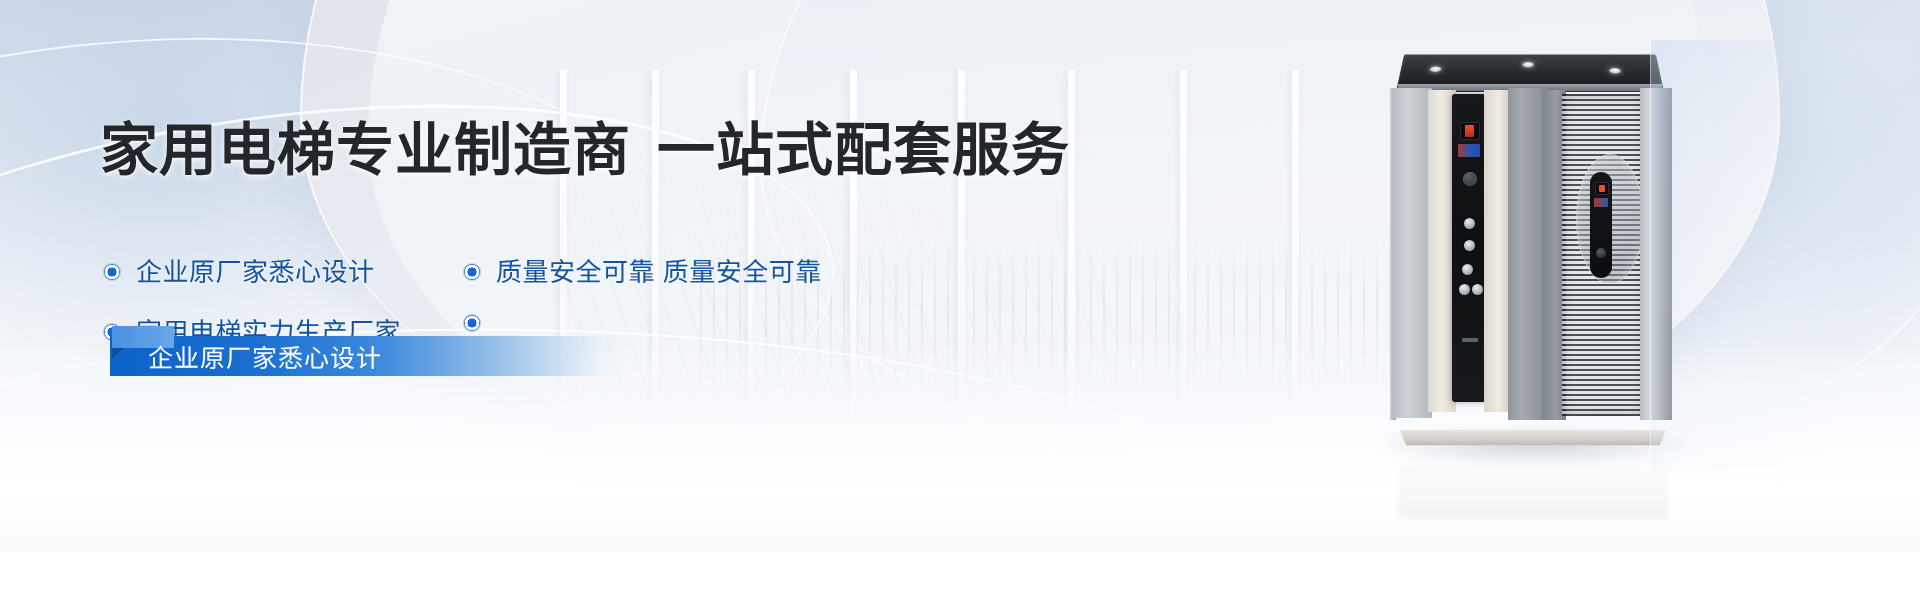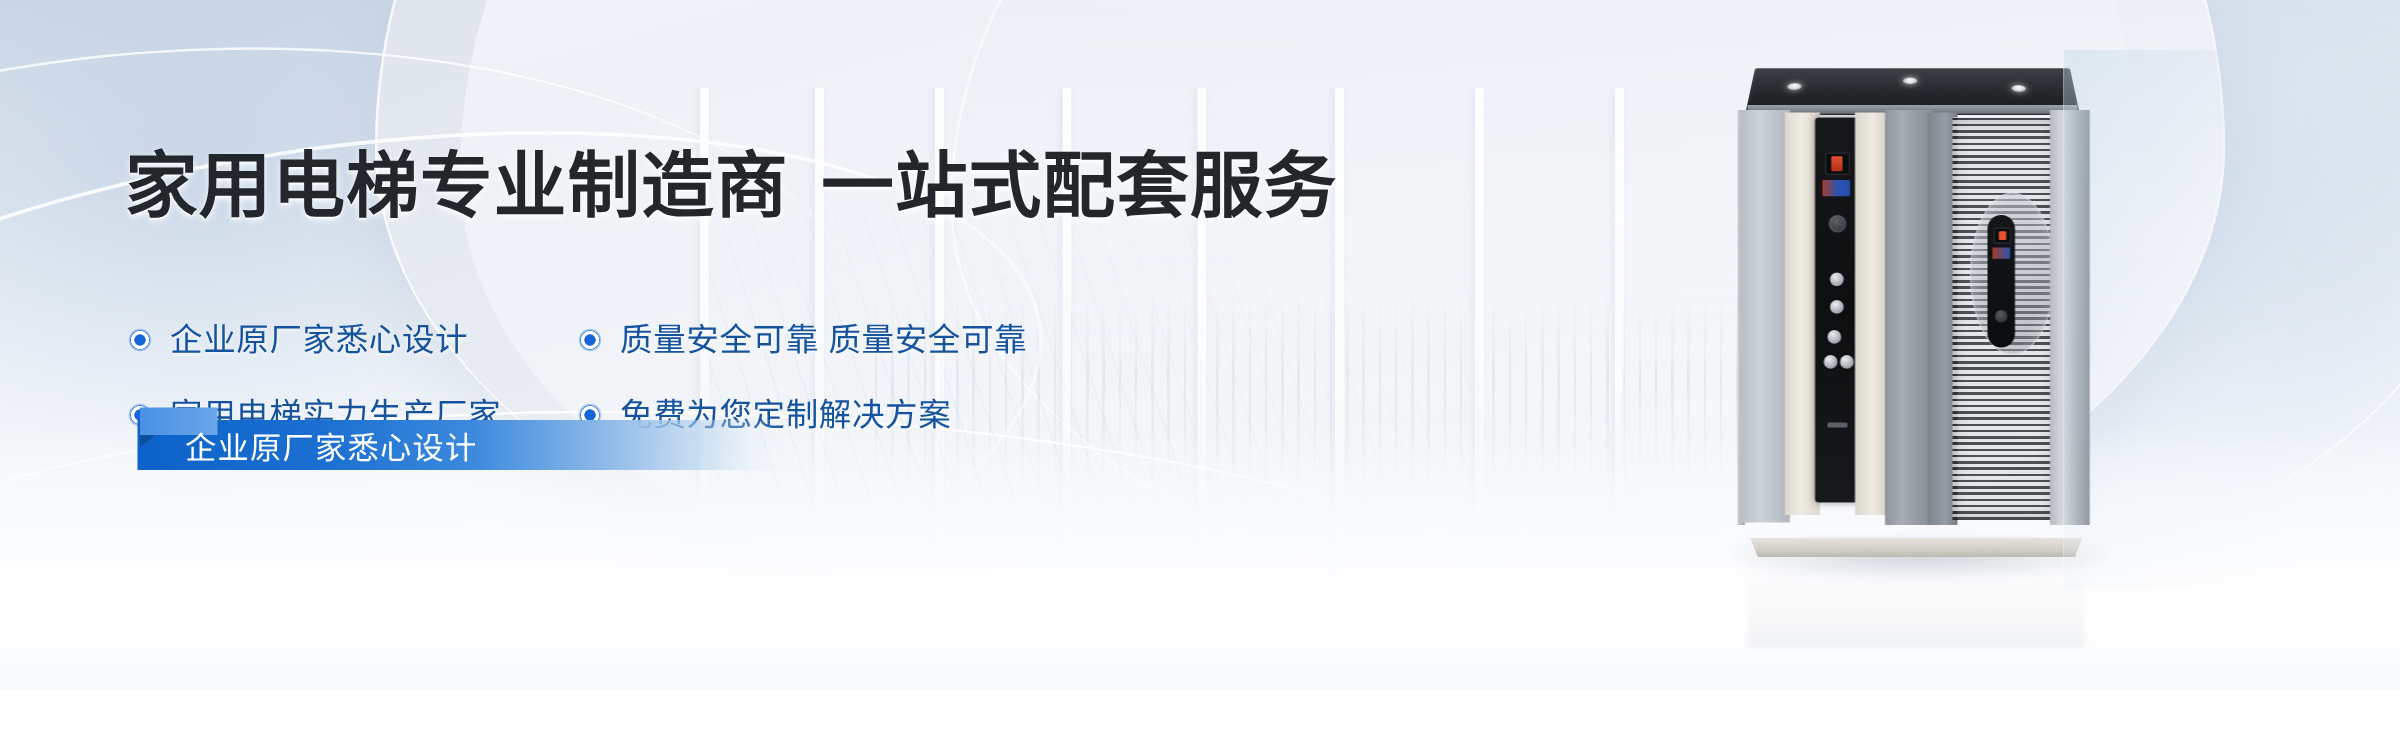--- a/index.html
+++ b/index.html
@@ -420,21 +420,20 @@
         <span class="btxt">质量安全可靠 质量安全可靠</span>
       </div>
     </div>
     <div class="bullet-row">
       <div class="bullet">
         <span class="dot"></span>
         <span class="btxt">家用电梯实力生产厂家</span>
       </div>
       <div class="bullet">
         <span class="dot"></span>
-        <span class="btxt">免费为您定制解决方案</span>
       </div>
     </div>
   </div>
 
   <div class="ribbon-wrap">
     <div class="ribbon-bar"></div>
     <div class="ribbon-tab"></div>
     <div class="ribbon-text">企业原厂家悉心设计</div>
   </div>
 

